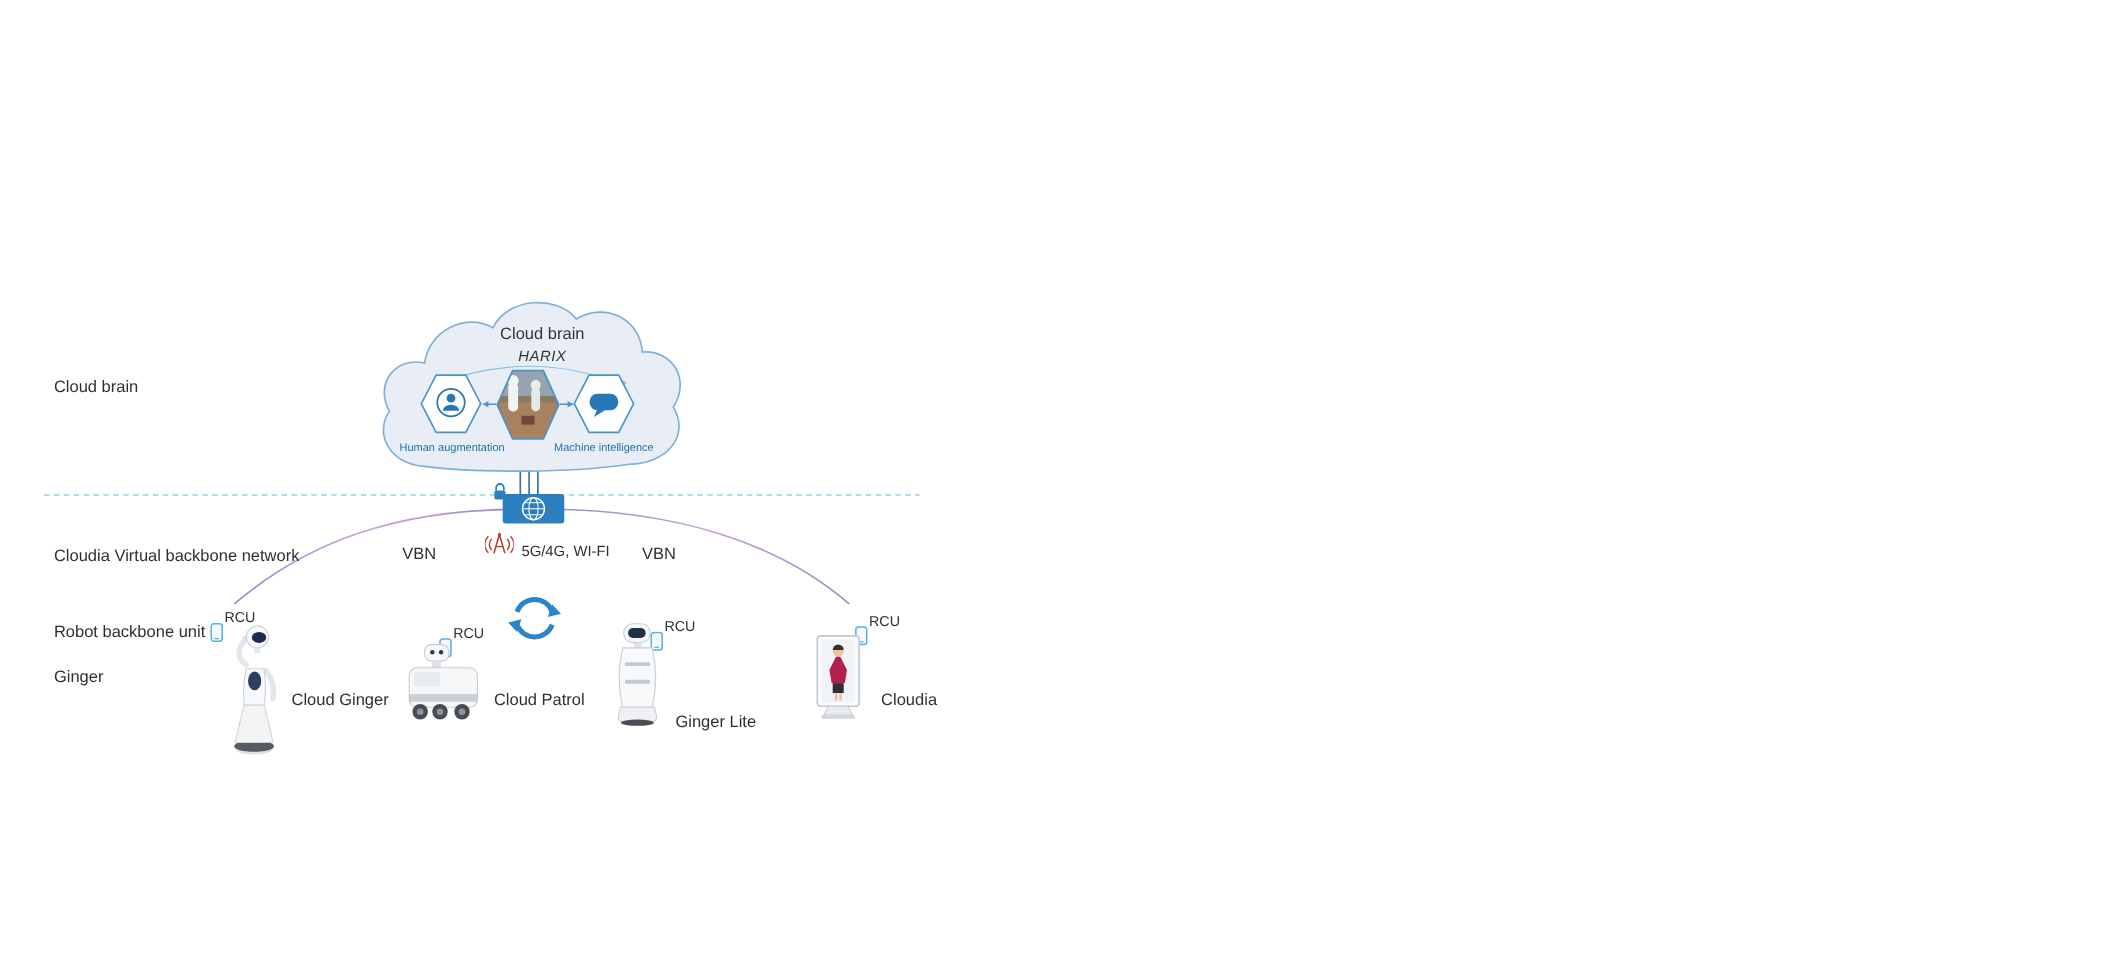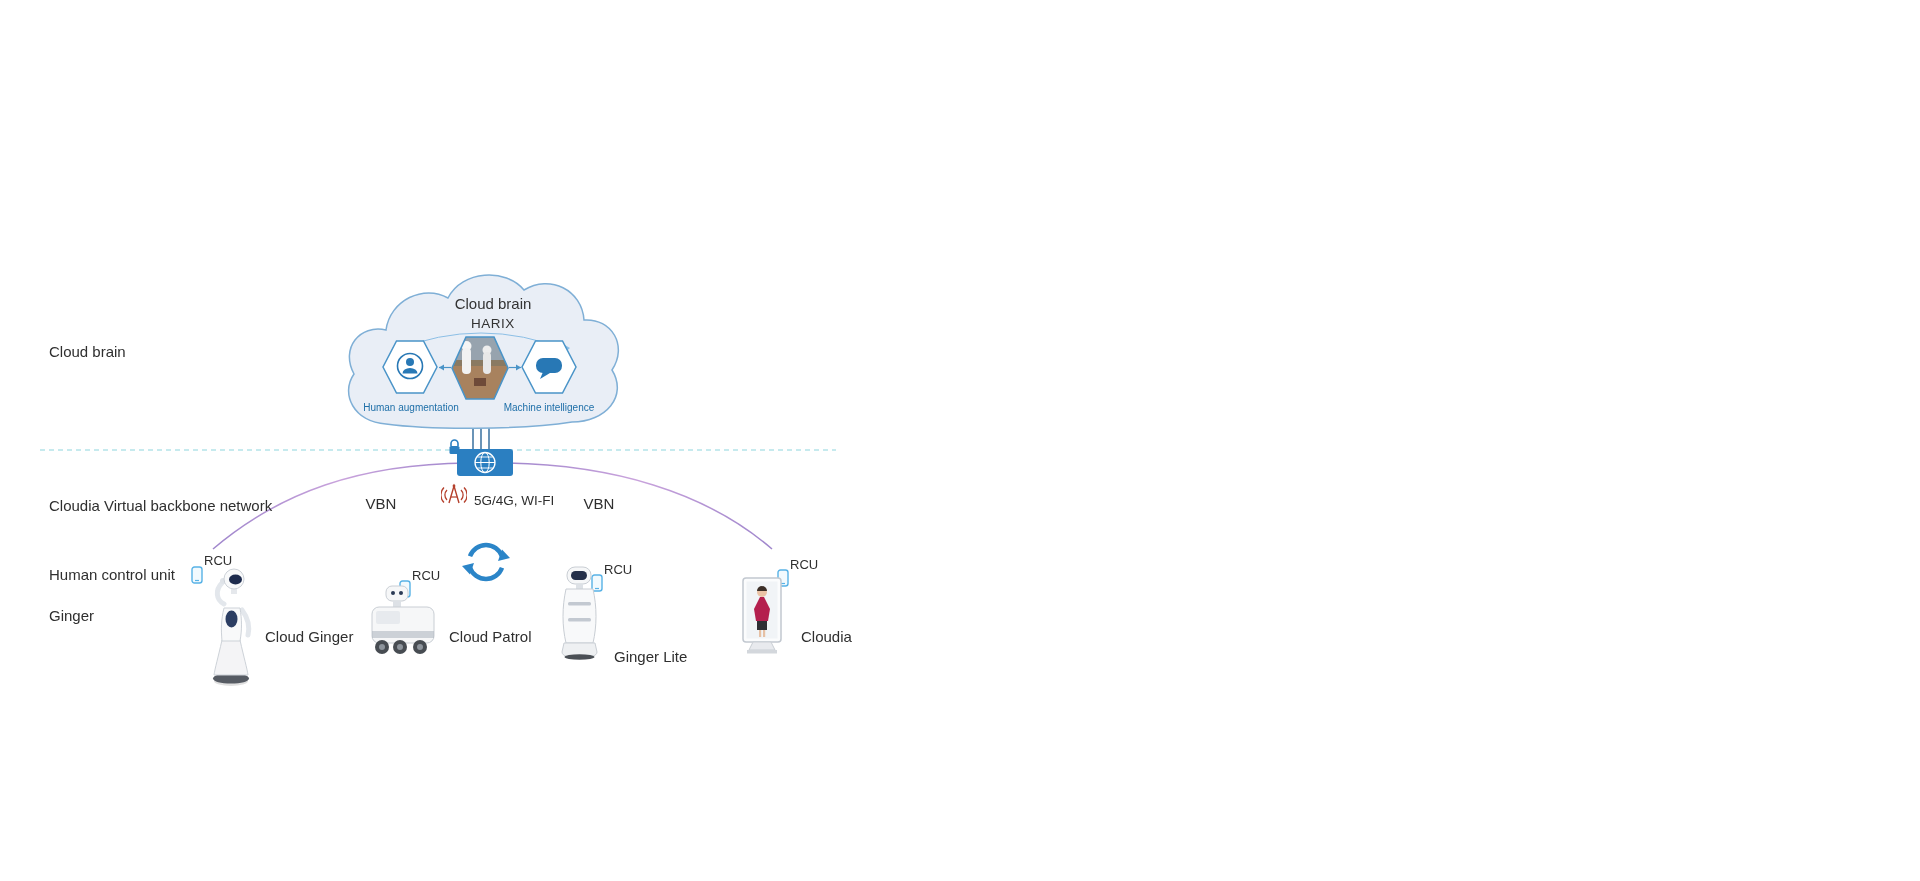--- a/index.html
+++ b/index.html
@@ -3,21 +3,21 @@
 <meta charset="utf-8">
 <style>
   * { margin:0; padding:0; box-sizing:border-box; }
   body { background:#ffffff; font-family:"Liberation Sans", sans-serif; }
   .canvas { position:relative; width:1920px; height:881px; background:#fff; overflow:hidden; }
   .abs { position:absolute; }
   .lbl { position:absolute; font-size:15px; color:#2f2f2f; white-space:nowrap; }
   .sm  { font-size:13px; }
   .ctr { text-align:center;margin-top:26px; }
   .cloud-title { position:absolute; width:140px; text-align:center; font-size:15px; color:#333; }
-  .cloud-sub   { position:absolute; width:140px; text-align:center; font-size:13.5px; color:#333; letter-spacing:0.5px; }
+  .cloud-sub   { position:absolute; width:140px; text-align:center; font-size:13.5px; color:#333; letter-spacing:0.5px;font-style:italic; }
   .hexlbl { position:absolute; width:132px; text-align:center; font-size:10px; font-weight:normal; color:#1e6fa8; white-space:nowrap; }
   svg { display:block; }
 </style>
 </head>
 <body>
 
 <div class="canvas">
 
   <svg class="abs" style="left:0;top:0" width="1920" height="881" viewBox="0 0 1920 881">
     <defs>
@@ -41,21 +41,21 @@
     <line x1="40" y1="678" x2="836" y2="678" stroke="url(#dash3)" stroke-width="1.2" stroke-dasharray="5 4"></line>
     <path d="M 213 549 C 280 492 360 464 468 463" fill="none" stroke="url(#arcgrad)" stroke-width="1.5"></path>
     <path d="M 500 463 C 612 464 706 492 772 549" fill="none" stroke="url(#arcgrad)" stroke-width="1.5"></path>
     <line x1="473" y1="428" x2="473" y2="450" stroke="#39719f" stroke-width="1.5"></line>
     <line x1="481" y1="428" x2="481" y2="450" stroke="#39719f" stroke-width="1.5"></line>
     <line x1="489" y1="428" x2="489" y2="450" stroke="#39719f" stroke-width="1.5"></line>
   </svg>
 
   <div class="lbl" style="left:49px; top:343px">Cloud brain</div>
   <div class="lbl" style="left:49px; top:497px">Cloudia Virtual backbone network</div>
-  <div class="lbl" style="left:49px; top:566px">Human control unit</div>
+  <div class="lbl" style="left:49px; top:566px">Robot backbone unit</div>
   <div class="lbl" style="left:49px; top:607px">Ginger</div>
 
   <svg class="abs" style="left:340px; top:266px" width="282" height="166" viewBox="0 0 282 166">
     <defs>
       <clipPath id="hexclip">
         <polygon points="126,71 154,71 168,102 154,133 126,133 112,102"></polygon>
       </clipPath>
     </defs>
     <path d="M46 158
              C14 156 0 128 14 108

